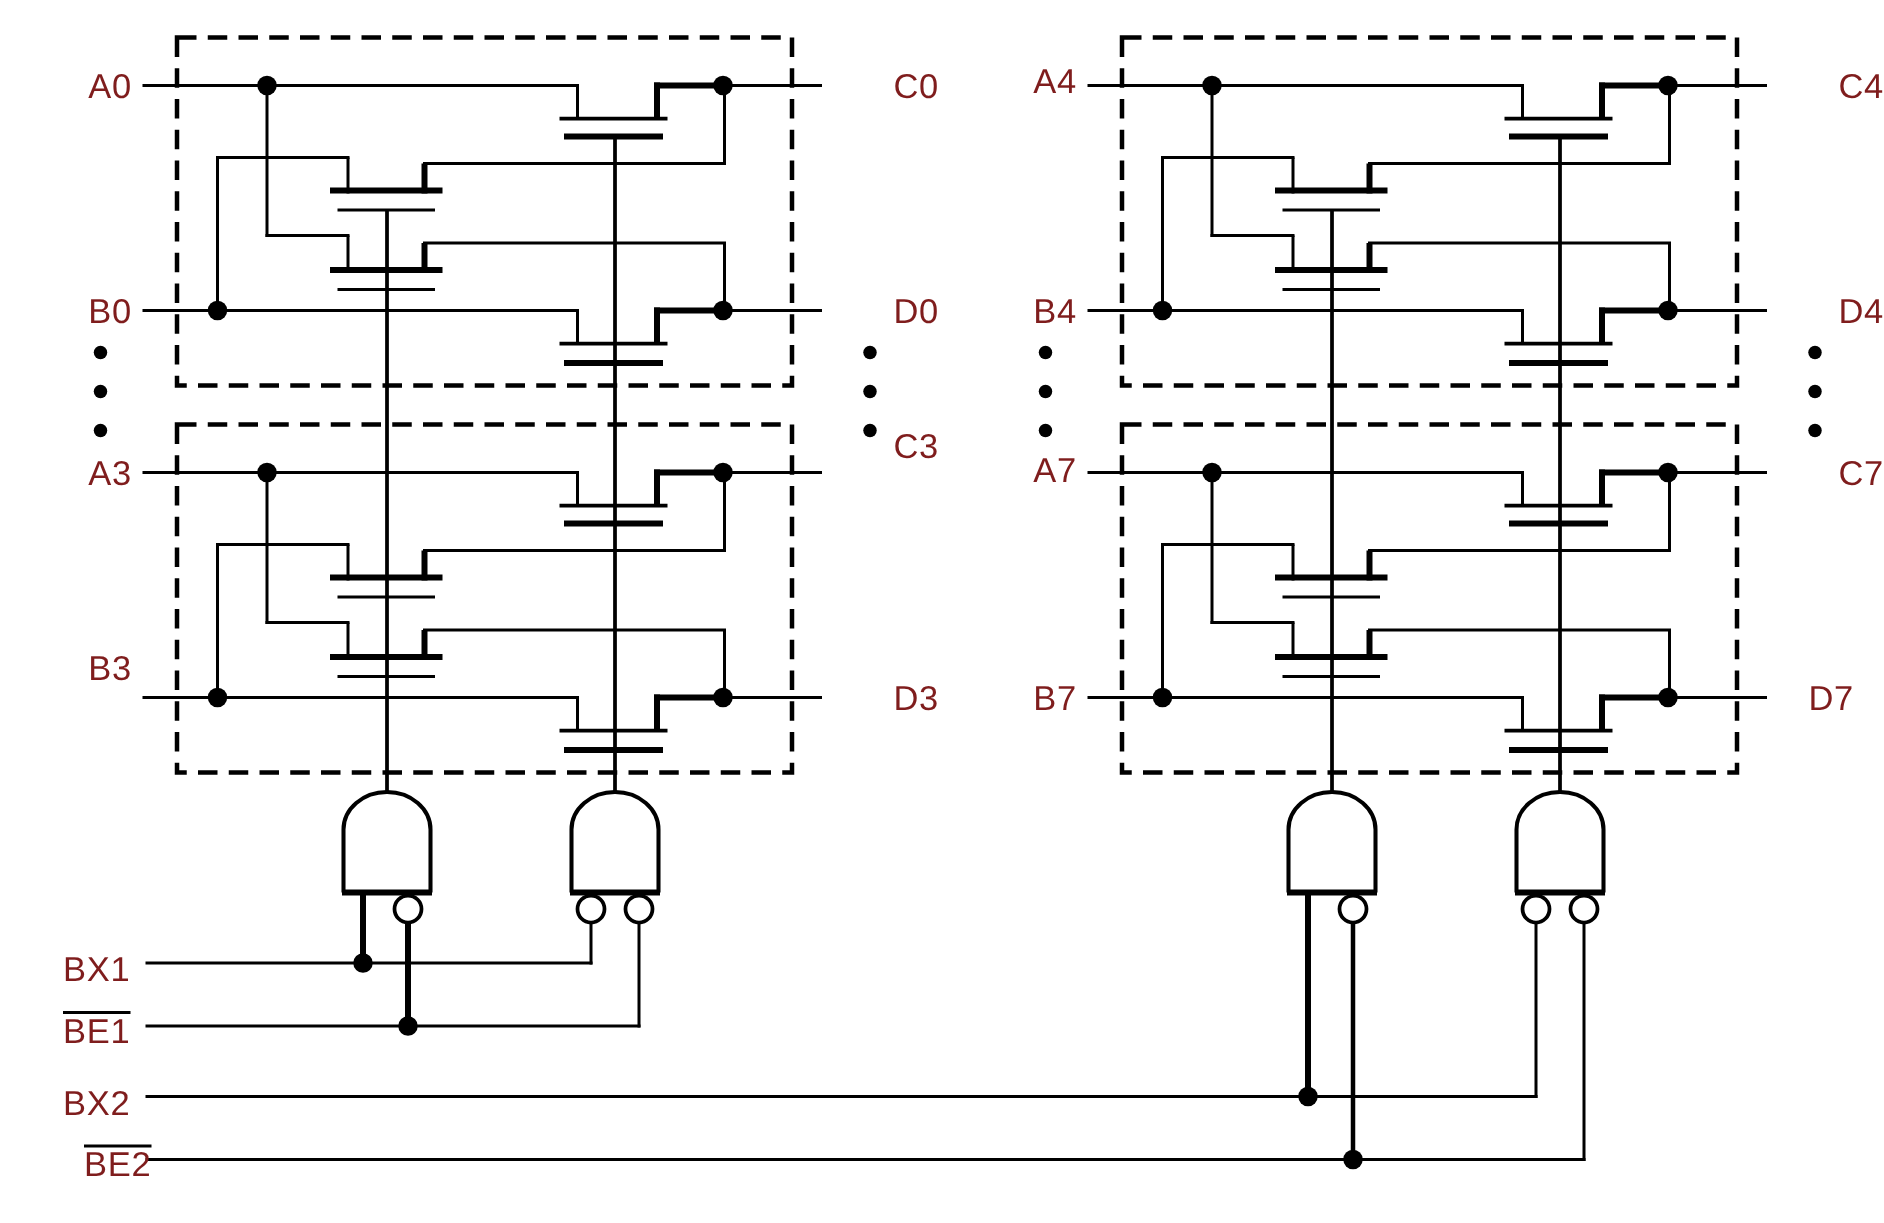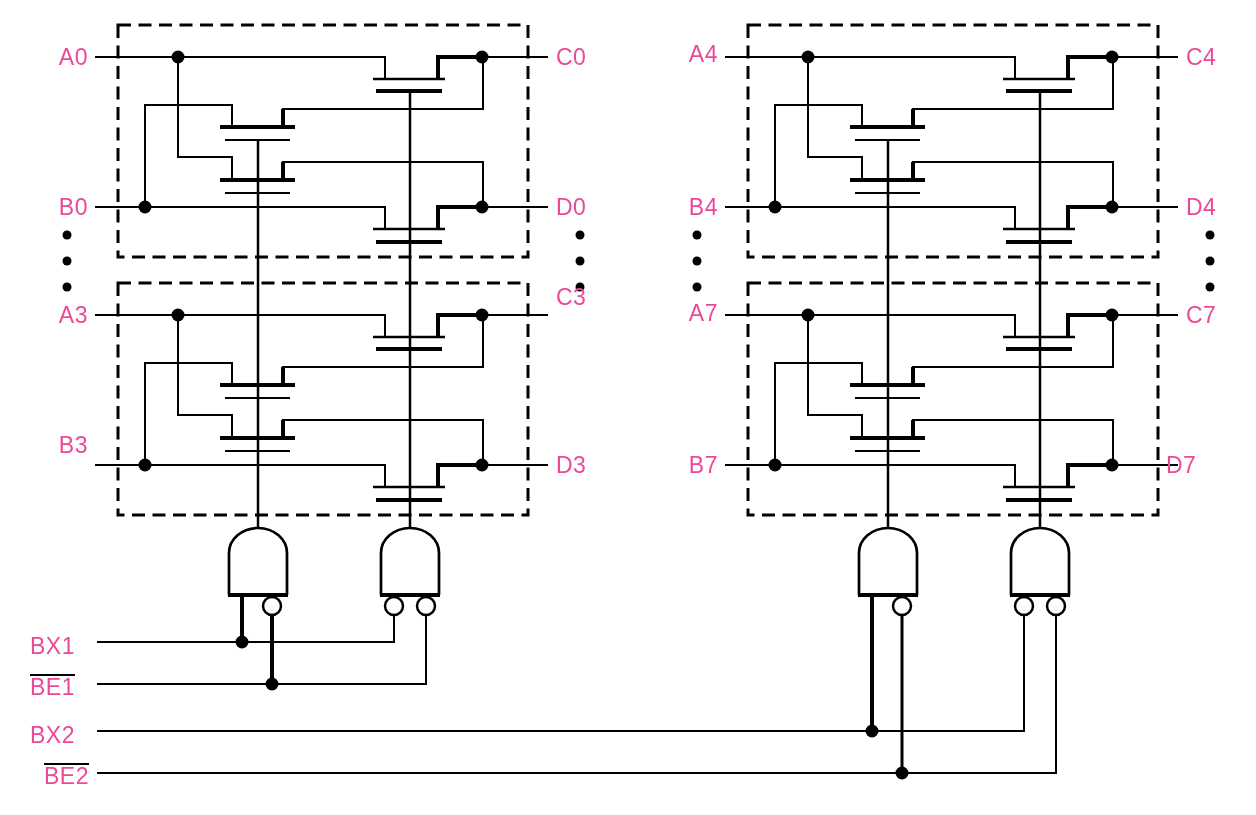--- a/index.html
+++ b/index.html
@@ -1,24 +1,24 @@
 <!DOCTYPE html>
 <html><head>
 <meta charset="utf-8">
 <title>Logic Diagram</title>
 <style>
   html,body{margin:0;padding:0;background:#ffffff;}
   #stage{position:relative;width:1256px;height:815px;background:#ffffff;
          font-family:"Liberation Sans",sans-serif;overflow:hidden;}
   #schematic-svg{position:absolute;left:0;top:0;}
   .lbl{position:absolute;height:24px;line-height:24px;font-size:23px;
-       letter-spacing:.5px;color:#ec4899;white-space:nowrap;}
+       letter-spacing:.5px;color:#7f1d1d;white-space:nowrap;}
   .pl{width:48px;text-align:right;}
-  .pr{width:70px;text-align:left;}
-  .ctl{width:57px;}
+  .pr{width:70px;text-align:right;}
+  .ctl{width:57px;text-align:right;}
   .ctl span{display:inline-block;line-height:21px;padding-top:1px;
             border-top:2.5px solid transparent;}
   .ctl span.ov{border-top-color:#000;}
 </style>
 </head>
 <body>
 
 <div id="stage">
   <svg id="schematic-svg" width="1256" height="815" viewBox="0 0 1256 815">
       <g>

